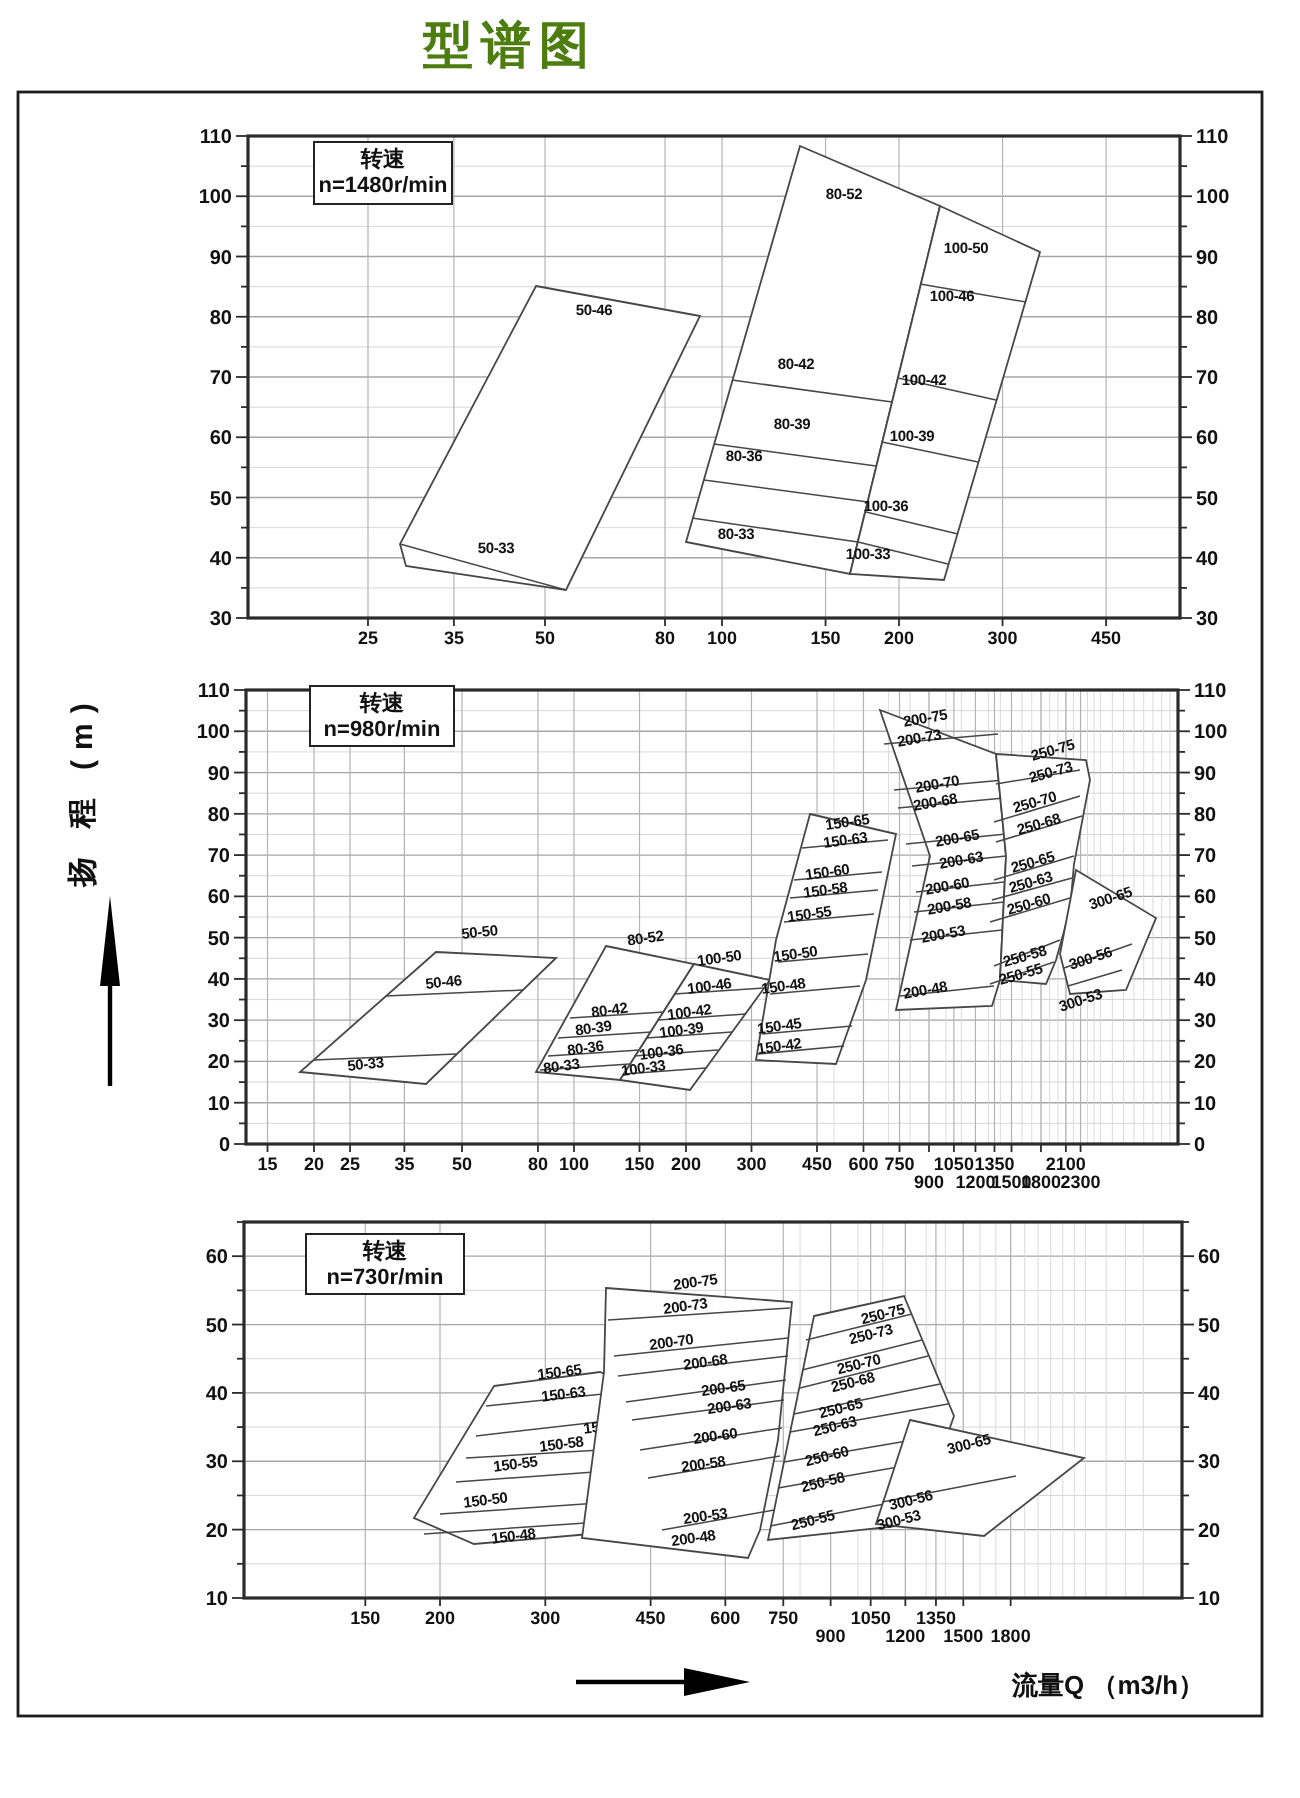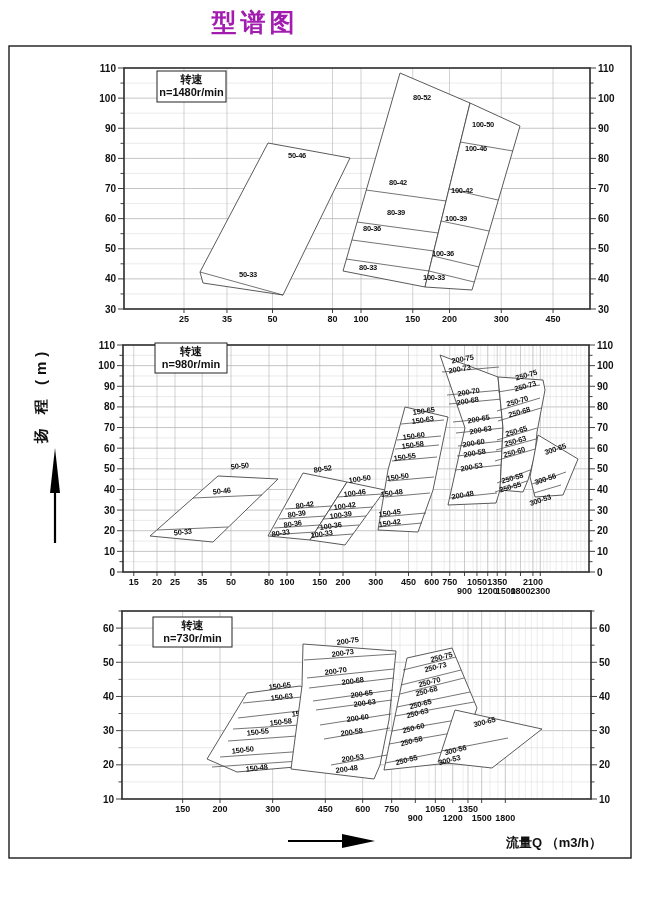--- a/index.html
+++ b/index.html
@@ -1,20 +1,20 @@
 <!DOCTYPE html>
 <html><head>
 <meta charset="utf-8">
 <style>
   html,body{margin:0;padding:0;background:#fff;}
   body{width:650px;height:899px;position:relative;font-family:"Liberation Sans","DejaVu Sans",sans-serif;}
   #page{position:relative;width:650px;height:899px;background:#fff;overflow:hidden;}
   #main-title{position:absolute;left:150px;top:6px;width:210px;text-align:center;
     font-family:"DejaVu Serif","Liberation Serif",serif;font-size:25px;font-weight:600;
-    letter-spacing:4px;color:#a21caf;margin:0;}
+    letter-spacing:4px;color:#4d7c0f;margin:0;}
   #chart-canvas{position:absolute;left:0;top:0;}
   text{fill:#111;}
   .outline{fill:#ffffff;stroke:#474747;stroke-width:0.9;}
   .divider{stroke:#474747;stroke-width:0.75;fill:none;}
   .grid-minor{stroke:#d2d2d2;stroke-width:0.45;}
   .grid-major{stroke:#a6a6a6;stroke-width:0.65;}
   .grid-vert{stroke:#b3b3b3;stroke-width:0.6;}
   .grid-comb{stroke:#d6d6d6;stroke-width:0.45;}
   .plot-border{fill:none;stroke:#2b2b2b;stroke-width:1.6;}
   .stub{stroke:#2b2b2b;stroke-width:0.9;}

